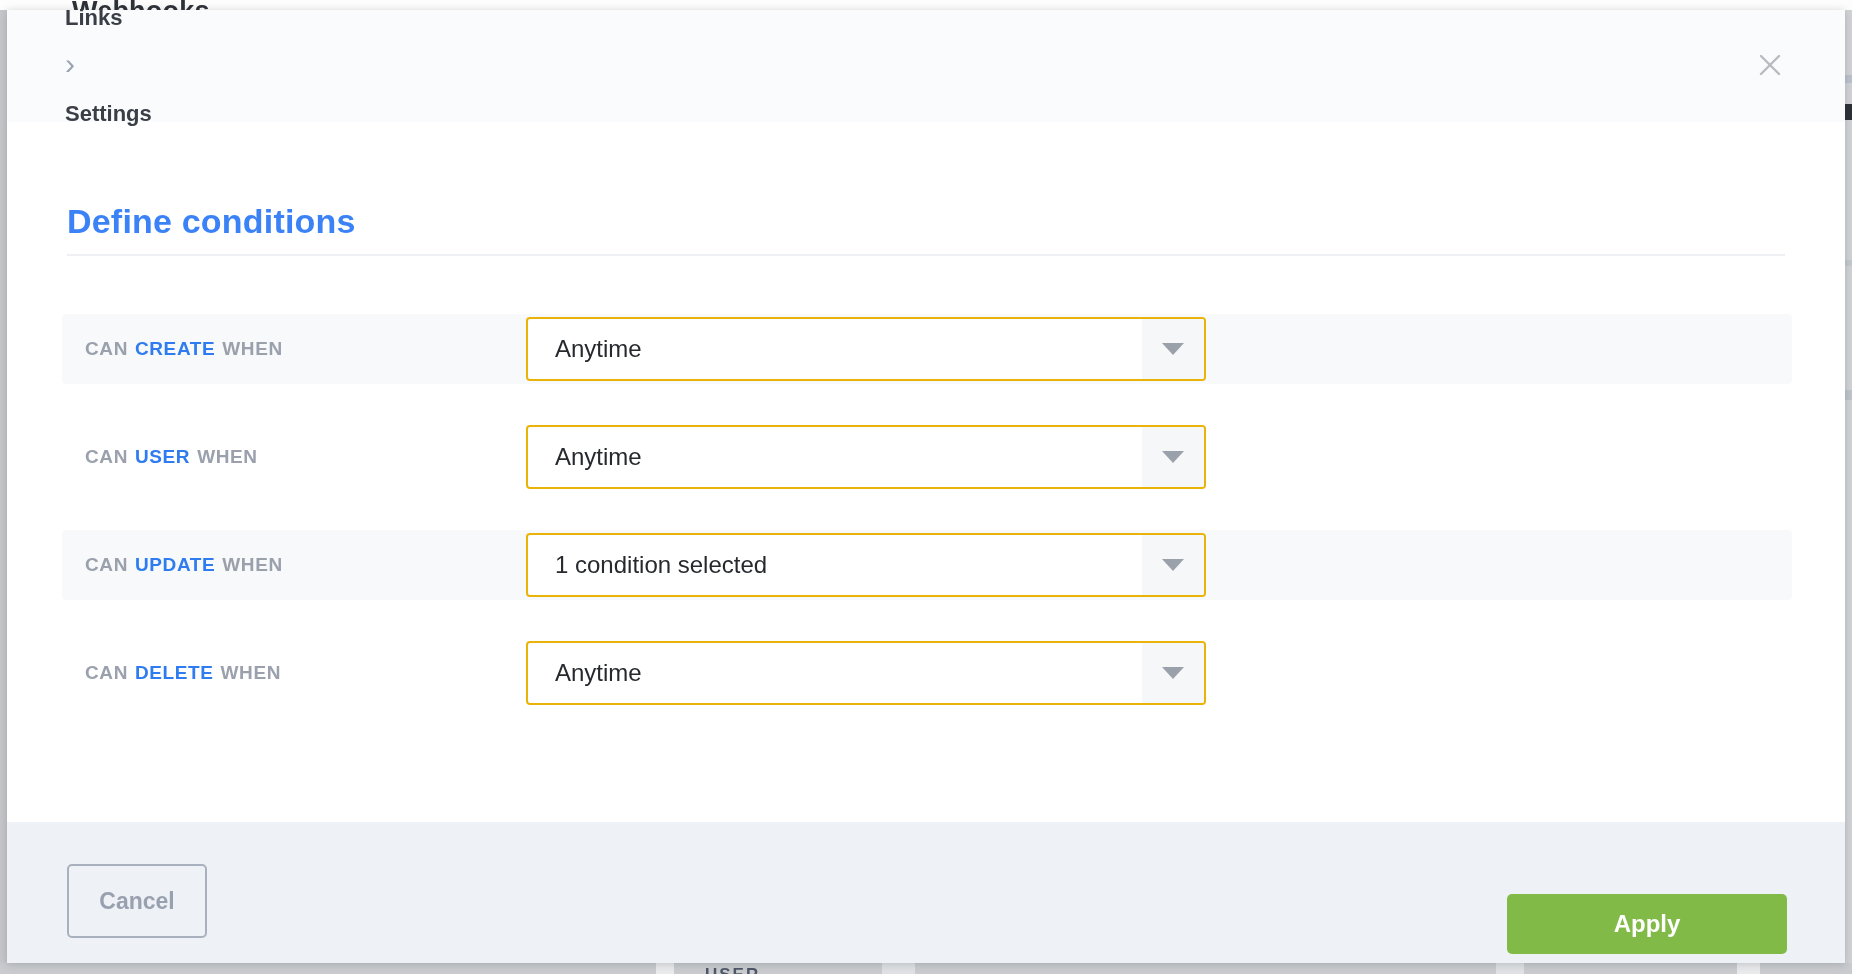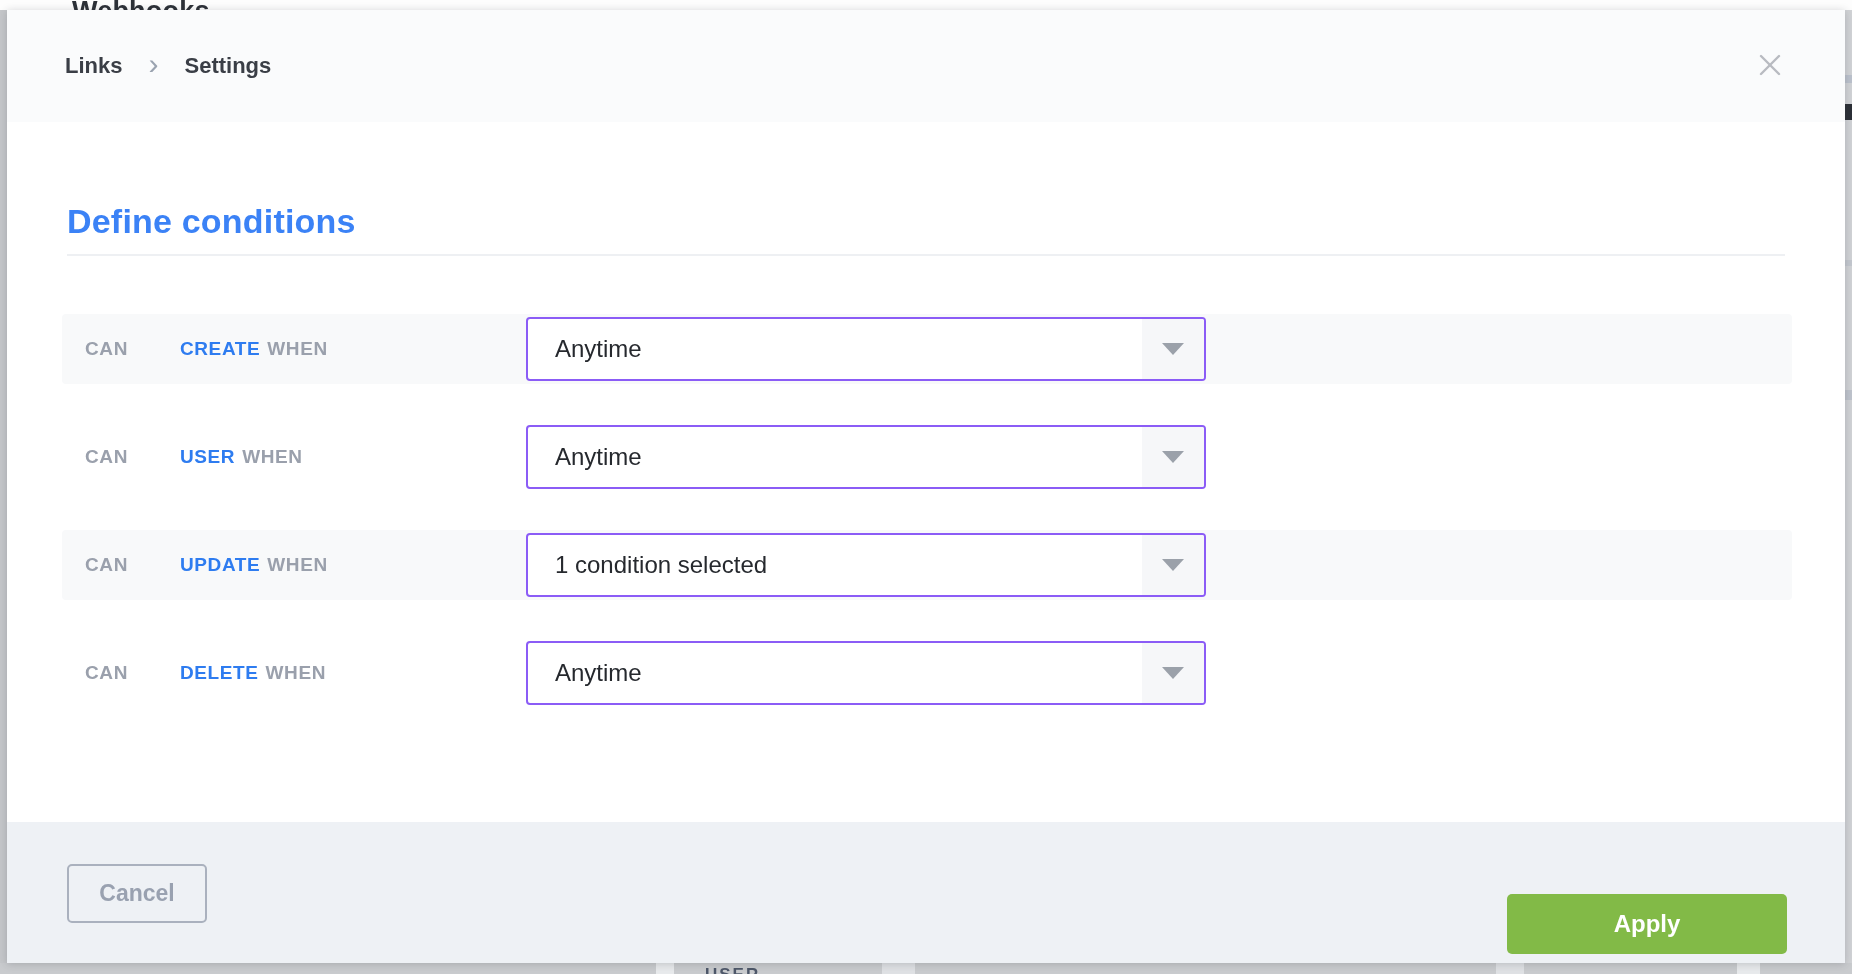--- a/index.html
+++ b/index.html
@@ -14,45 +14,45 @@
   .bg-right .seg { position:absolute; left:0; width:7px; }
   .bg-bottom { position:absolute; bottom:0; left:0; width:1852px; height:11px; background:#c9cbce; overflow:hidden; z-index:1; }
   .bg-col { position:absolute; top:0; height:11px; }
   .bg-bottom-text { position:absolute; left:705px; top:2px; font-size:17px; font-weight:bold; color:#4e586a; letter-spacing:2px; }
 
   
   .modal { position:absolute; left:7px; top:10px; width:1838px; height:953px; background:#ffffff; z-index:2;
            box-shadow:0 1px 8px rgba(40,45,55,0.22); }
 
   .modal-header { position:relative; height:112px; background:#fafbfc; display:flex; align-items:center; padding:0 58px; box-sizing:border-box; }
-  .breadcrumb { display:flex; align-items:center; gap:26px; }
+  .breadcrumb { display:flex; align-items:flex-start; gap:26px;flex-direction:column; }
   .crumb { font-size:22px; font-weight:bold; color:#3a3e46; }
   .crumb-sep { font-size:30px; line-height:22px; color:#9aa3b0; font-weight:normal; margin-top:-4px; }
   .close-btn { position:absolute; right:60px; top:50%; transform:translateY(-50%); width:30px; height:30px;
                background:none; border:none; cursor:pointer; padding:0; display:flex; align-items:center; justify-content:center; }
 
   .modal-title { margin:76px 0 0 60px; font-size:34px; line-height:46px; font-weight:bold; color:#3b82f6; letter-spacing:0.2px; }
   .title-divider { margin:10px 60px 0 60px; height:2px; background:#eef0f3; }
 
   .rows { margin-top:58px; }
   .row { position:relative; height:70px; margin:0 53px 38px 55px; border-radius:4px; }
   .row.striped { background:#f8f9fa; }
   .row-label { position:absolute; left:23px; top:0; height:70px; display:flex; align-items:center; gap:7px;
                font-size:19px; font-weight:bold; letter-spacing:0.6px; color:#9aa0ac; }
-  .row-label .action { color:#2e7cf0;margin-left:45px; }
+  .row-label .action { color:#2e7cf0; }
 
   .dropdown { position:absolute; left:464px; top:3px; width:680px; height:64px; box-sizing:border-box;
-              background:#ffffff; border:2px solid #8b5cf6; border-radius:4px; display:flex; align-items:center; cursor:pointer; }
+              background:#ffffff; border:2px solid #eab308; border-radius:4px; display:flex; align-items:center; cursor:pointer; }
   .dropdown-value { padding-left:27px; font-size:24px; color:#26292e; }
   .dropdown-caret-area { position:absolute; right:0; top:0; bottom:0; width:62px; background:#f6f7f9;
                          border-radius:0 2px 2px 0; display:flex; align-items:center; justify-content:center; }
   .caret { width:0; height:0; border-left:11px solid transparent; border-right:11px solid transparent; border-top:12px solid #9ba1aa; }
 
   .modal-footer { position:absolute; left:0; right:0; bottom:0; height:141px; background:#eef1f5; }
-  .cancel-button { position:absolute; left:60px; top:42px; width:140px; height:59px; box-sizing:border-box;
+  .cancel-button { position:absolute; left:60px; top:42px; width:140px; height:74px; box-sizing:border-box;
                    background:transparent; border:2px solid #aab1be; border-radius:5px;
                    color:#99a1b0; font-size:23px; font-weight:bold; font-family:inherit; cursor:pointer; }
   .apply-button { position:absolute; right:58px; top:44px; width:280px; height:60px;
                   background:#82ba47; border:none; border-radius:5px;
                   color:#ffffff; font-size:24px; font-weight:bold; font-family:inherit; cursor:pointer;margin-top:28px; }
 </style>
 </head>
 <body>
 
 <div class="screen">

